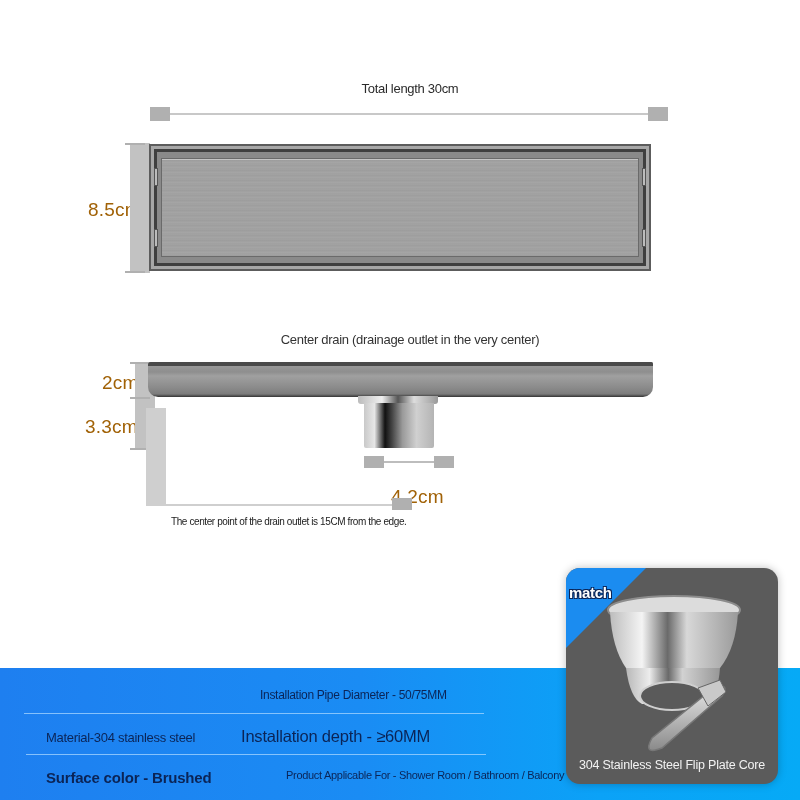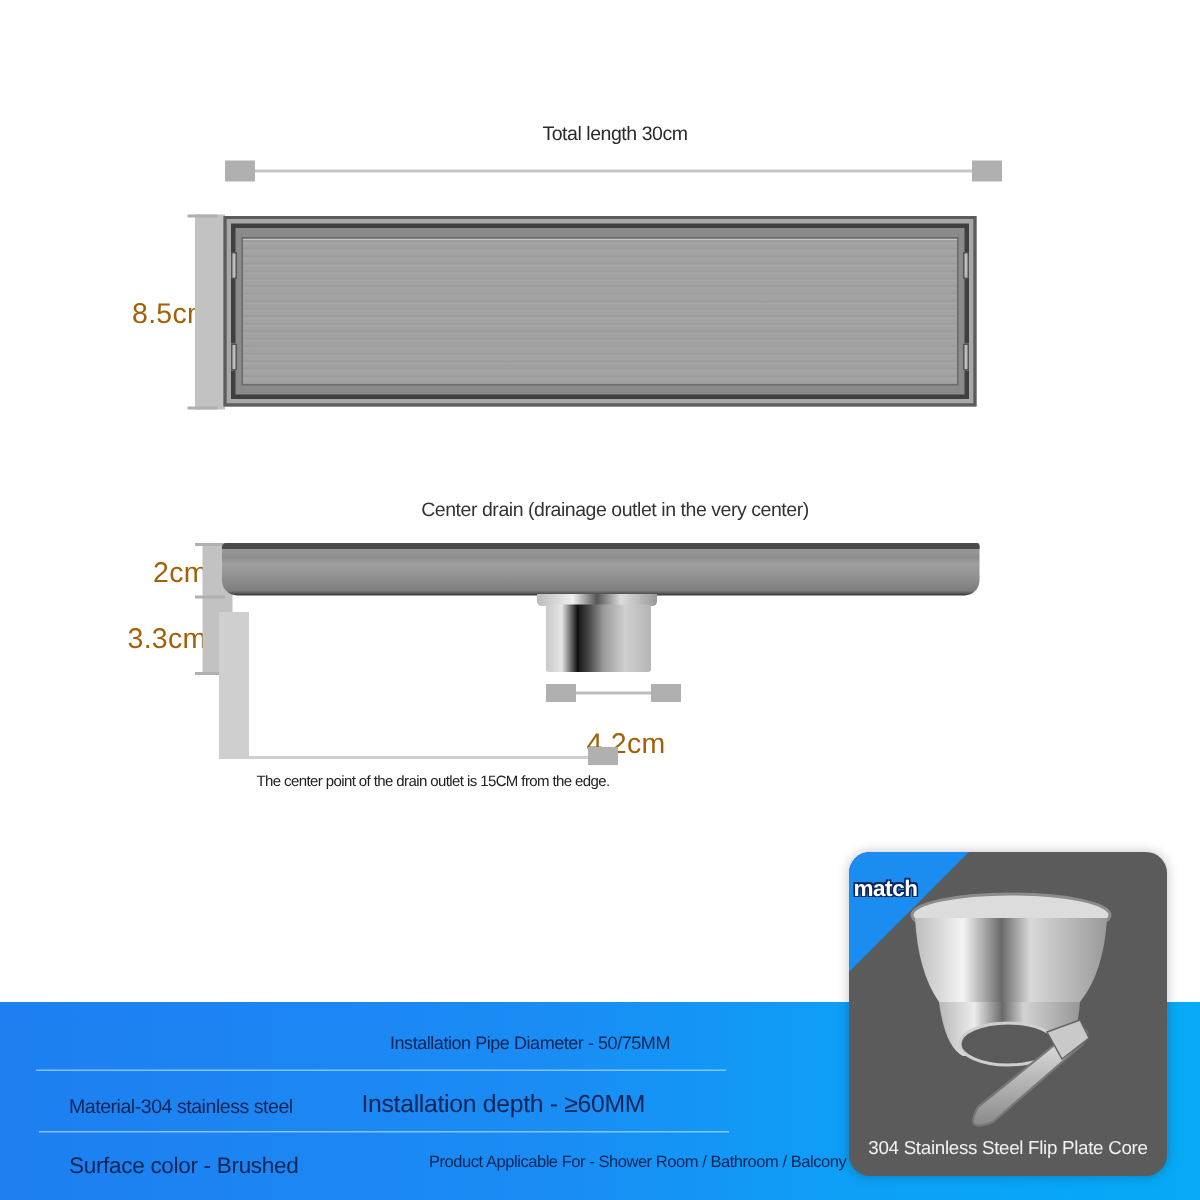--- a/index.html
+++ b/index.html
@@ -137,21 +137,21 @@
 
 <div class="abs band"></div>
 
 <div class="abs band-text" style="left:240px; top:688px; font-size:12px; letter-spacing:-0.3px;text-align:center;">Installation Pipe Diameter - 50/75MM</div>
 <div class="abs band-divider" style="left:24px; top:713px; width:460px;"></div>
 
 <div class="abs band-text" style="left:26px; top:730px; font-size:13px; letter-spacing:-0.3px;">Material-304 stainless steel</div>
 <div class="abs band-text" style="left:221px; top:727px; font-size:16.5px; letter-spacing:-0.2px;">Installation depth - ≥60MM</div>
 <div class="abs band-divider" style="left:26px; top:754px; width:460px;"></div>
 
-<div class="abs band-text" style="left:26px; top:769px; font-size:15px; letter-spacing:-0.2px;">Surface color - Brushed</div>
+<div class="abs band-text" style="left:26px; top:769px; font-size:15px; letter-spacing:-0.2px;font-weight:bold;">Surface color - Brushed</div>
 <div class="abs band-text" style="left:238px; top:769px; font-size:11px; letter-spacing:-0.3px;margin-left:28px;">Product Applicable For - Shower Room / Bathroom / Balcony</div>
 
 <div class="abs card">
   <div class="card-corner"></div>
   <div class="card-badge">match</div>
 
   <svg style="position:absolute; left:36px; top:20px;" width="150" height="170" viewBox="0 0 150 170">
     <defs>
       <linearGradient id="steelH" x1="0" x2="1" y1="0" y2="0">
         <stop offset="0" stop-color="#bdbdbd"></stop>

